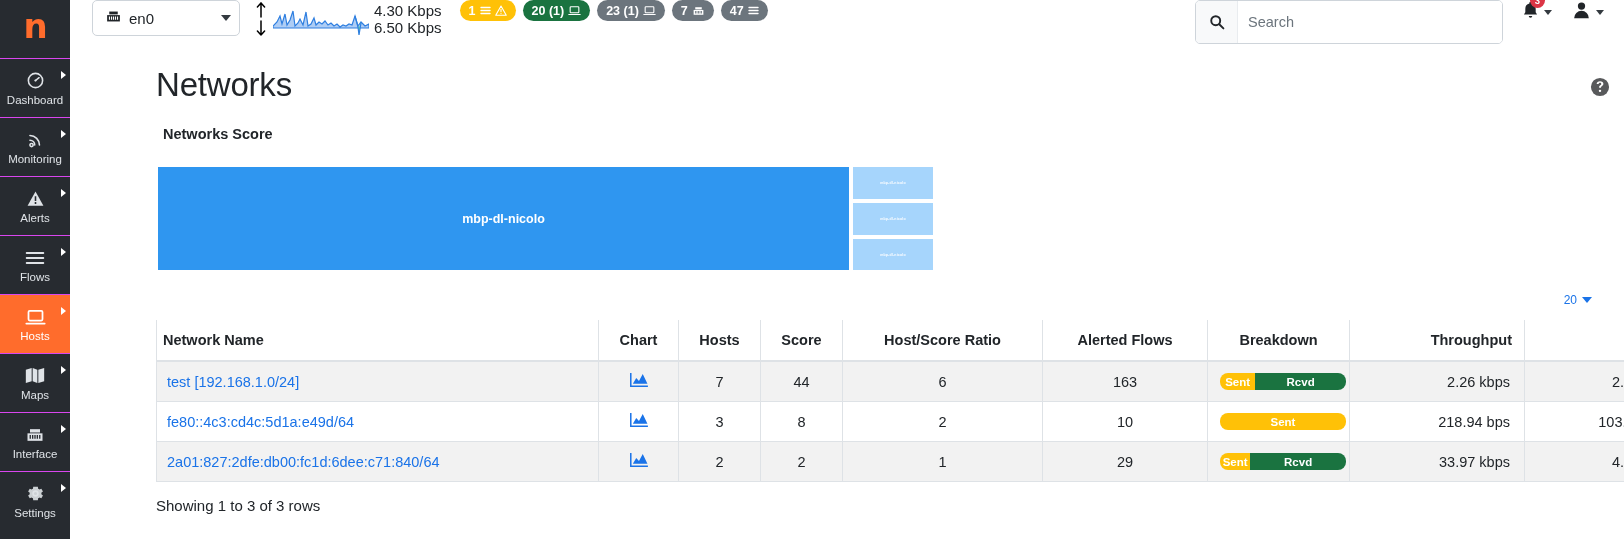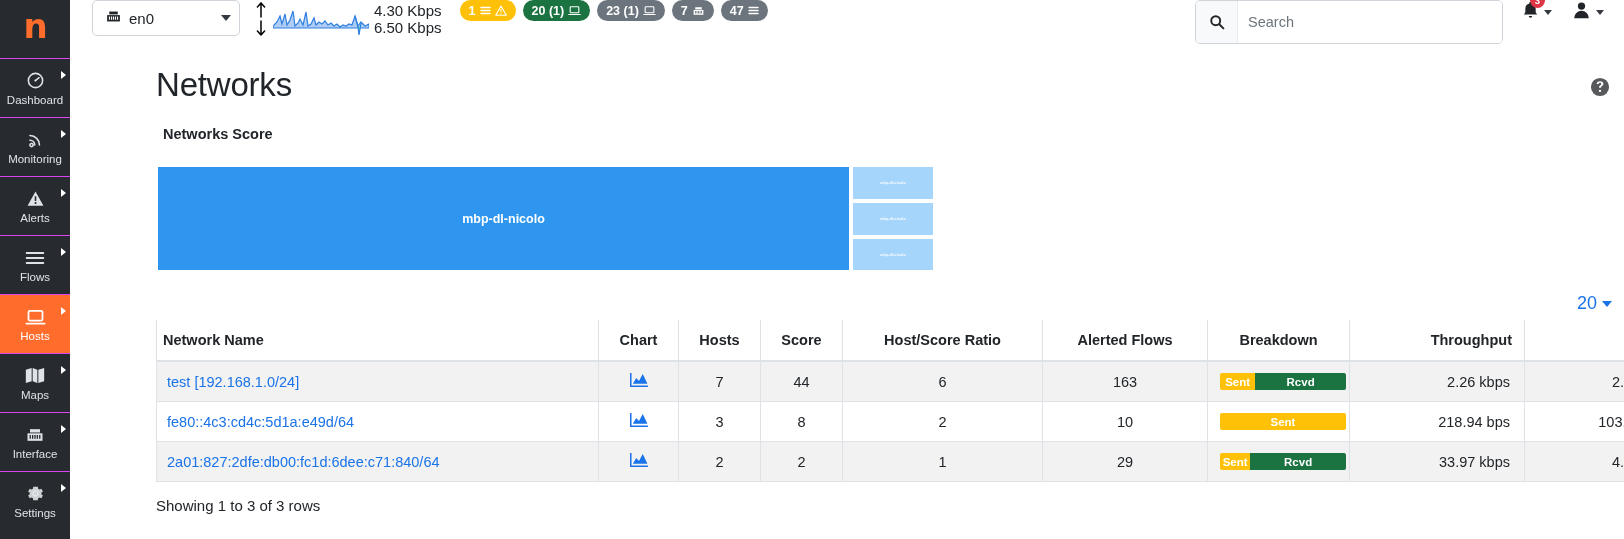--- a/index.html
+++ b/index.html
@@ -147,23 +147,23 @@
     display: flex; align-items: center; justify-content: center;
     color: #fff; font-weight: 700; overflow: hidden;
     border: 2px solid #fff; cursor: pointer;
   }
   .tm-col { display: flex; flex-direction: column; }
   .tm-label-lg { font-size: 12.5px; }
   .tm-label-xs { font-size: 3.5px; letter-spacing: 0.2px; }
 
   
   .pagesize {
-    position: absolute; right: 12px; top: 293px;
+    position: absolute; right: 32px; top: 293px;
     display: flex; align-items: center; gap: 5px;
-    color: #1a73e8; font-size: 18px; cursor: pointer;
+    color: #1a73e8; font-size: 12px; cursor: pointer;
   }
   .pagesize .dncaret {
     width: 0; height: 0;
     border-left: 5px solid transparent; border-right: 5px solid transparent;
     border-top: 6px solid #1a73e8;
   }
 
   
   .table-wrap {
     position: absolute; left: 86px; top: 320px;
@@ -189,21 +189,21 @@
   tbody td:last-child { border-right: 1px solid #dee2e6; }
   tbody tr:nth-child(odd) td { background: #f2f2f2; }
   tbody tr:nth-child(even) td { background: #fff; }
   td.name { text-align: left; padding-left: 10px; }
   td.name a { color: #1a73e8; text-decoration: none; cursor: pointer; }
   td.num-r { text-align: right; padding-right: 14px; }
 
   
   .bd-bar {
     display: flex; width: 126px; height: 17px;
-    border-radius: 2px; overflow: hidden; margin: 0 auto;
+    border-radius: 8px; overflow: hidden; margin: 0 auto;
   }
   .bd-seg {
     display: flex; align-items: center; justify-content: center;
     font-size: 11.5px; font-weight: 700; color: #fff;
     overflow: hidden; white-space: nowrap;
   }
   .bd-sent { background: #ffc107; }
   .bd-rcvd { background: #1a7340; }
 
   .chart-ico { display: inline-block; cursor: pointer; }

